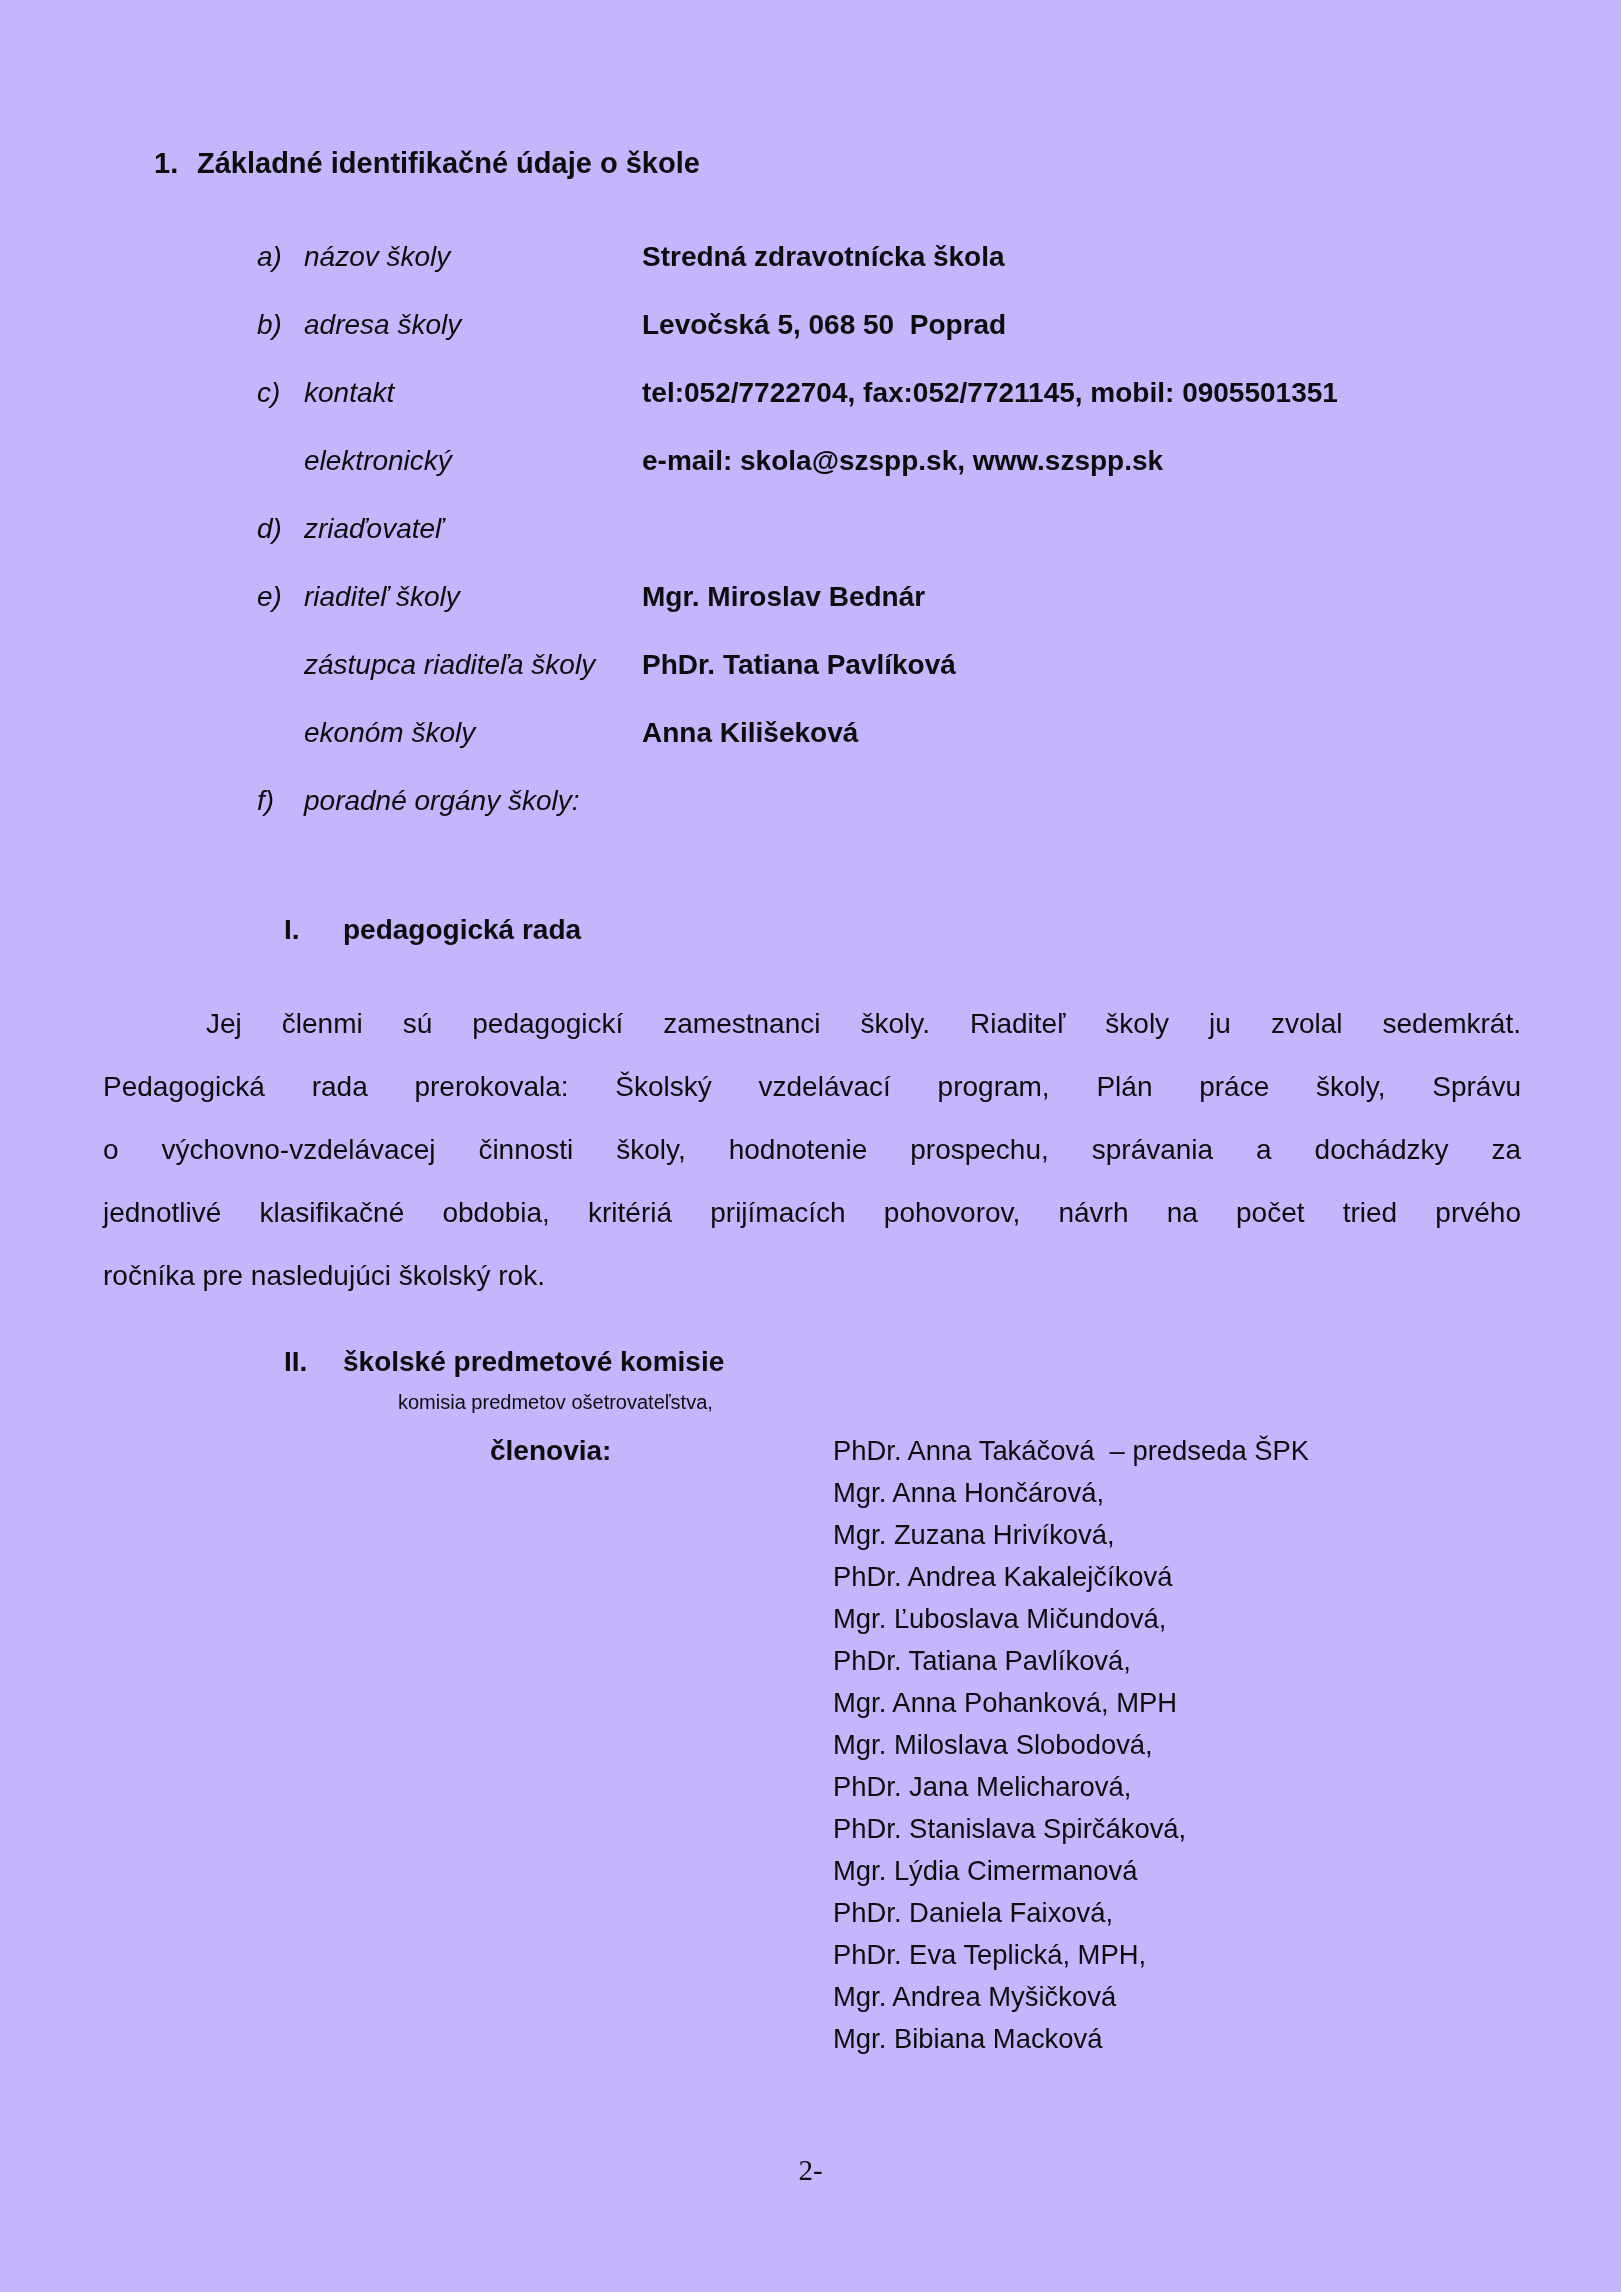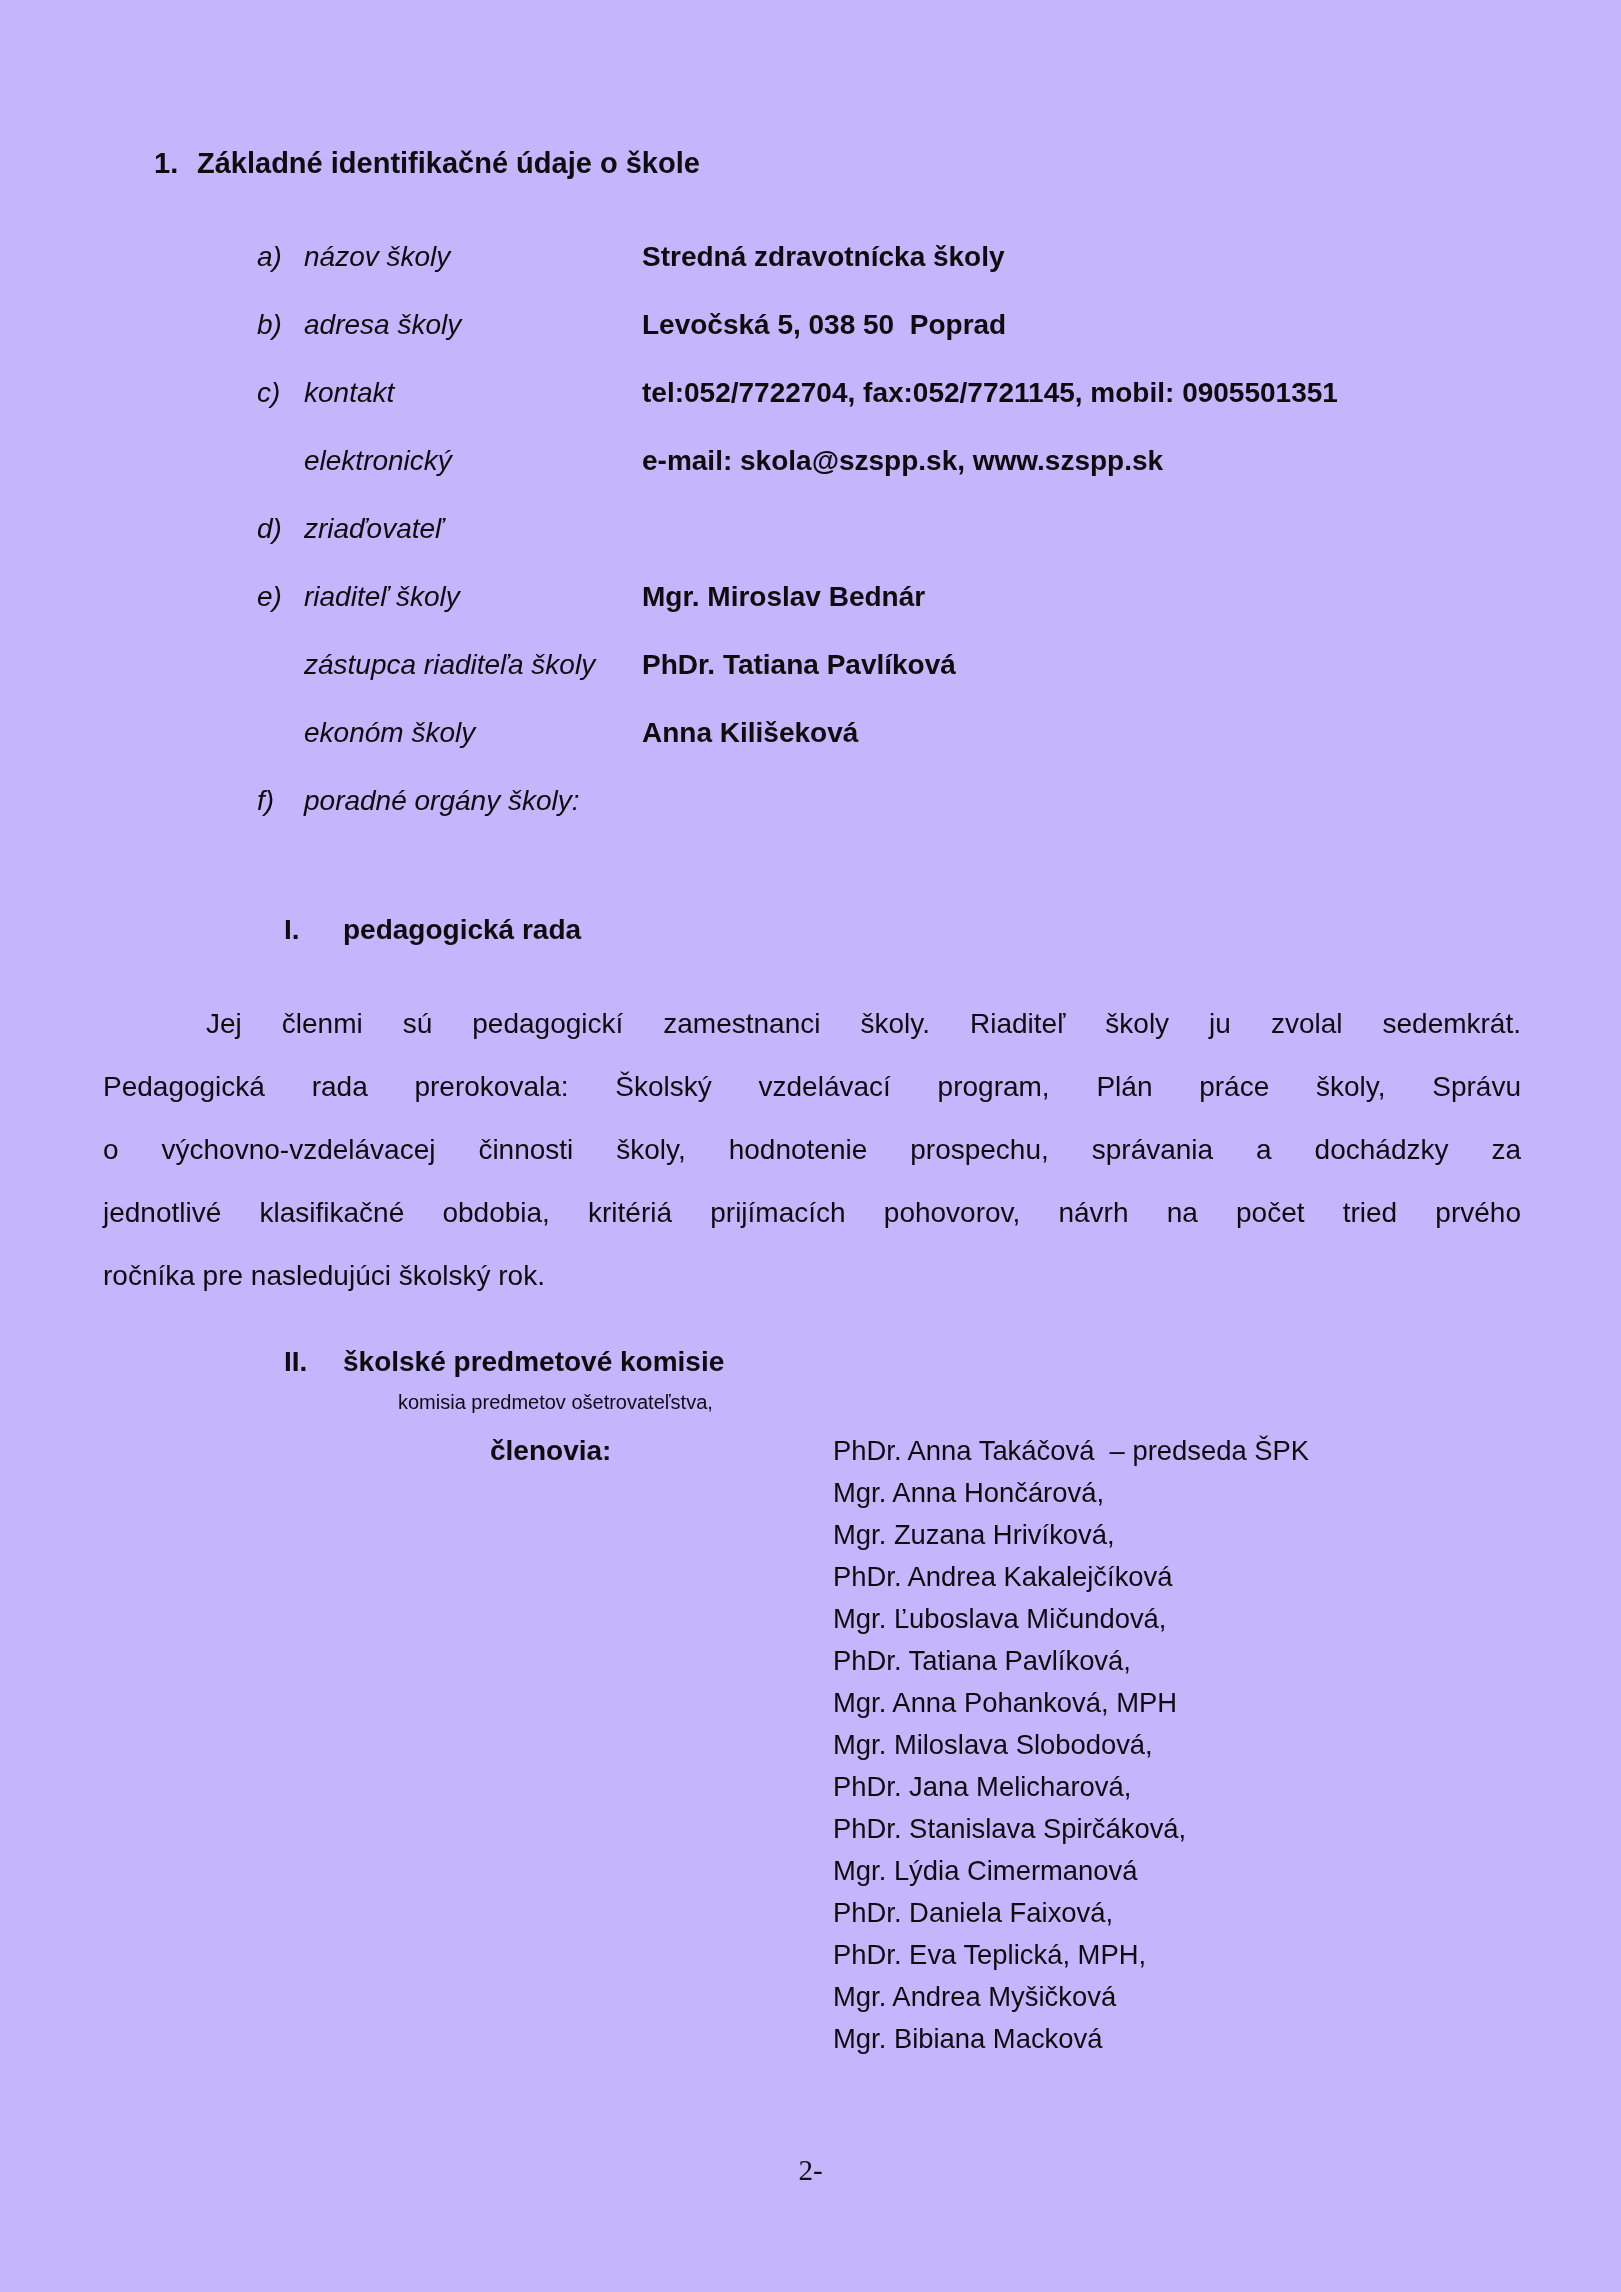--- a/index.html
+++ b/index.html
@@ -126,27 +126,27 @@
 <div class="page">
 
   <h1 class="doc-heading">
     <span class="h-num">1.</span><span>Základné identifikačné údaje o škole</span>
   </h1>
 
   <div class="id-rows">
   <div class="id-row">
     <span class="id-letter">a)</span>
     <span class="id-label">názov školy</span>
-    <div class="id-values"><div>Stredná zdravotnícka školy</div></div>
+    <div class="id-values"><div>Stredná zdravotnícka škola</div></div>
   </div>
 
   <div class="id-row">
     <span class="id-letter">b)</span>
     <span class="id-label">adresa školy</span>
-    <div class="id-values"><div>Levočská 5, 038 50  Poprad</div></div>
+    <div class="id-values"><div>Levočská 5, 068 50  Poprad</div></div>
   </div>
 
   <div class="id-row">
     <span class="id-letter">c)</span>
     <span class="id-label">kontakt</span>
     <div class="id-values"><div>tel:052/7722704, fax:052/7721145, mobil: 0905501351</div></div>
   </div>
 
   <div class="id-row">
     <span class="id-letter"></span>

